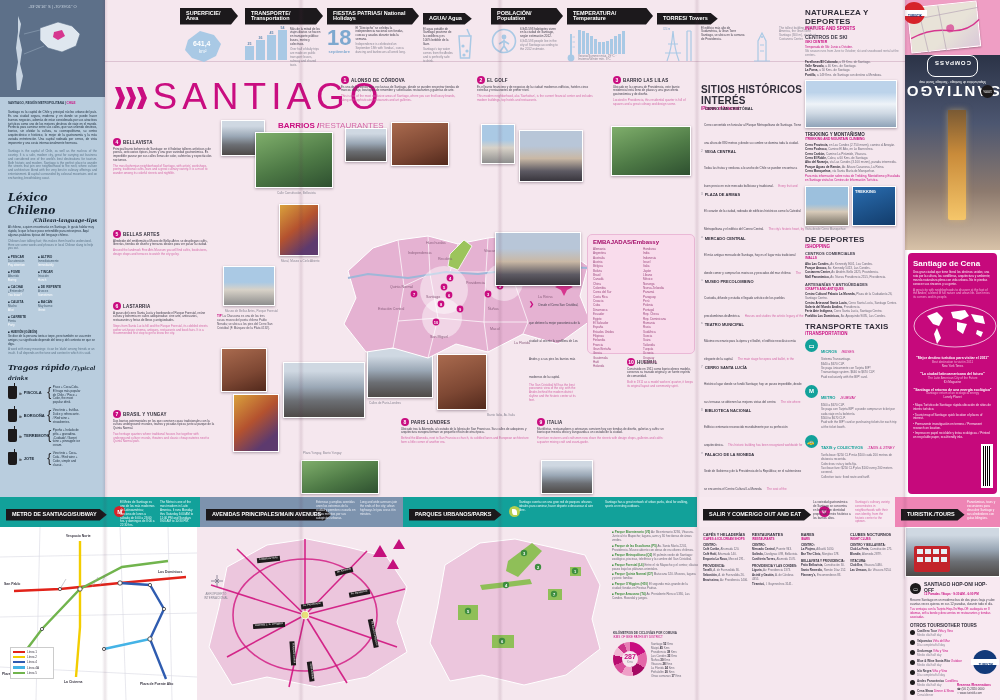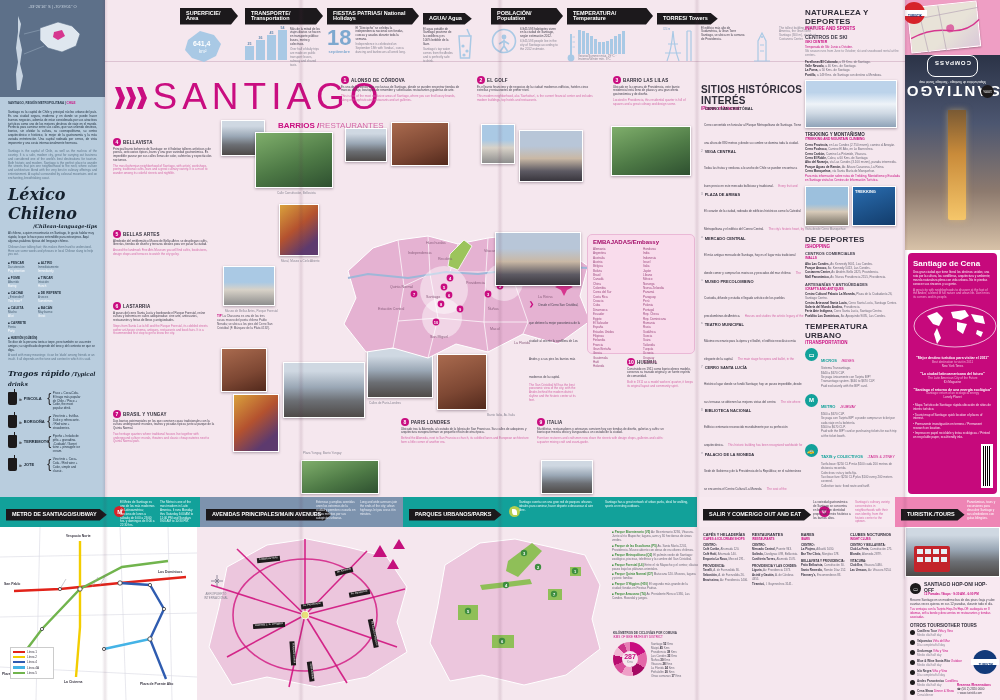--- a/index.html
+++ b/index.html
@@ -262,21 +262,21 @@
       </div>
     </div>
   </div>
 
   <div class="abs" id="leftcol">
     <div class="fs3 b" style="color:#273748">
       <span>SANTIAGO, REGIÓN METROPOLITANA |</span> <span class="mag">CHILE</span>
     </div>
     <p class="fs3" style="color:#1f2f3f;margin-top:5px;text-align:justify">Santiago es la capital de Chile y principal núcleo urbano del país. Es una ciudad segura, moderna y en donde se puede hacer buenos negocios, además de estar considerada por sus atractivos turísticos como uno de los mejores destinos de viaje en el mundo. Perfecta para caminar entre sus calles, que van uniendo destinos, barrios, sin olvidar la cultura, su cosmopolitismo, su centro arquitectónico e histórico, lo mejor de la gastronomía y la más variada entretención. Una capital rodeada por cerros, de vista imponente y una costa internacionalmente hermosa.</p>
     <p class="fs3" style="color:#5d7589;margin-top:4px;text-align:justify">Santiago is the capital of Chile, as well as the nucleus of the country. It is a safe, modern city, great for carrying out business and considered one of the world's best destinations for tourism. Both historic and modern, Santiago is the perfect place to wander the streets that join one neighborhood to the next, where culture and architecture blend with the very best in culinary offerings and entertainment. A capital surrounded by colossal mountains and an enchanting, breathtaking coast.</p>
-    <div class="script" style="font-size:16px;color:#15212e;margin-top:4px">Léxico Chileno</div>
+    <div class="script" style="font-size:11px;color:#15212e;margin-top:10px">Léxico Chileno</div>
     <div class="script" style="font-size:5px;color:#15212e;text-align:right">/Chilean-language-tips</div>
     <p class="fs3" style="color:#1f2f3f;margin-top:3px">Al chileno, a quien encontrarás en Santiago, le gusta hablar muy rápido, lo que lo hace poco entendible para extranjeros. Aquí algunas palabras típicas del lenguaje chileno.</p>
     <p class="fs3" style="color:#5d7589;margin-top:2px">Chileans love talking fast; this makes them hard to understand. Here are some words and phrases in local Chilean slang to help you out.</p>
     <div style="display:flex;flex-wrap:wrap;gap:3px 0;margin-top:4px">
 
         <div class="word">
           <div class="t">■ <span>PESCAR</span></div>
           <div class="e">Dar atención</div>
           <div class="n">Pay attention</div>
         </div>
@@ -774,21 +774,21 @@
       <div class="secS" style="font-size:3.2px">/CRAFTS AND ANTIQUES</div>
       <div class="lst" style="margin-top:1.5px">
 
       <div><span class="nm">Centro Cultural Palacio La Moneda,</span> <span>Plaza de la Ciudadanía 26, Santiago Centro.</span></div>
           <div><span class="nm">Centro Artesanal Santa Lucía,</span> <span>Cerro Santa Lucía, Santiago Centro.</span></div>
           <div><span class="nm">Galería del Mundo Andino,</span> <span>Providencia.</span></div>
           <div><span class="nm">Feria Arte Indígena,</span> <span>Cerro Santa Lucía, Santiago Centro.</span></div>
           <div><span class="nm">Pueblito Los Domínicos,</span> <span>Av. Apoquindo 9085, Las Condes.</span></div>
         </div>
 
-      <div class="secT" style="font-size:8px;margin-top:4px">TEMPERATURA URBANO</div>
+      <div class="secT" style="font-size:8px;margin-top:4px">TRANSPORTE TAXIS</div>
       <div class="secS">/TRANSPORTATION</div>
       <div class="mode" style="margin-top:3px">
         <span class="mico">▭</span>
         <div style="width:78px">
           <span class="b fs4" style="color:#12a19a">MICROS</span> <span class="fs35 mag">/BUSES</span>
           <div class="lst">
               <div>Sistema Transantiago.</div>
               <div>$640 a $670 CLP.</div>
               <div>Se paga únicamente con Tarjeta BIP!</div>
               <div>Transantiago system. $640 to $670 CLP.</div>

